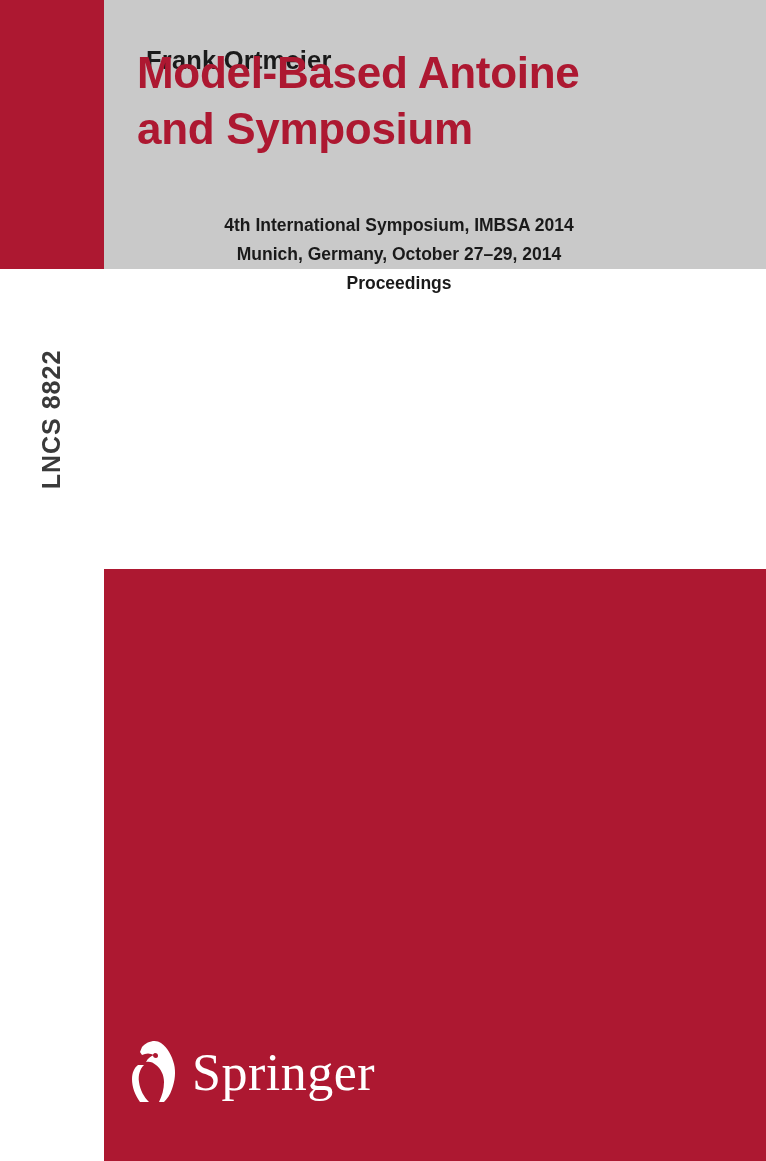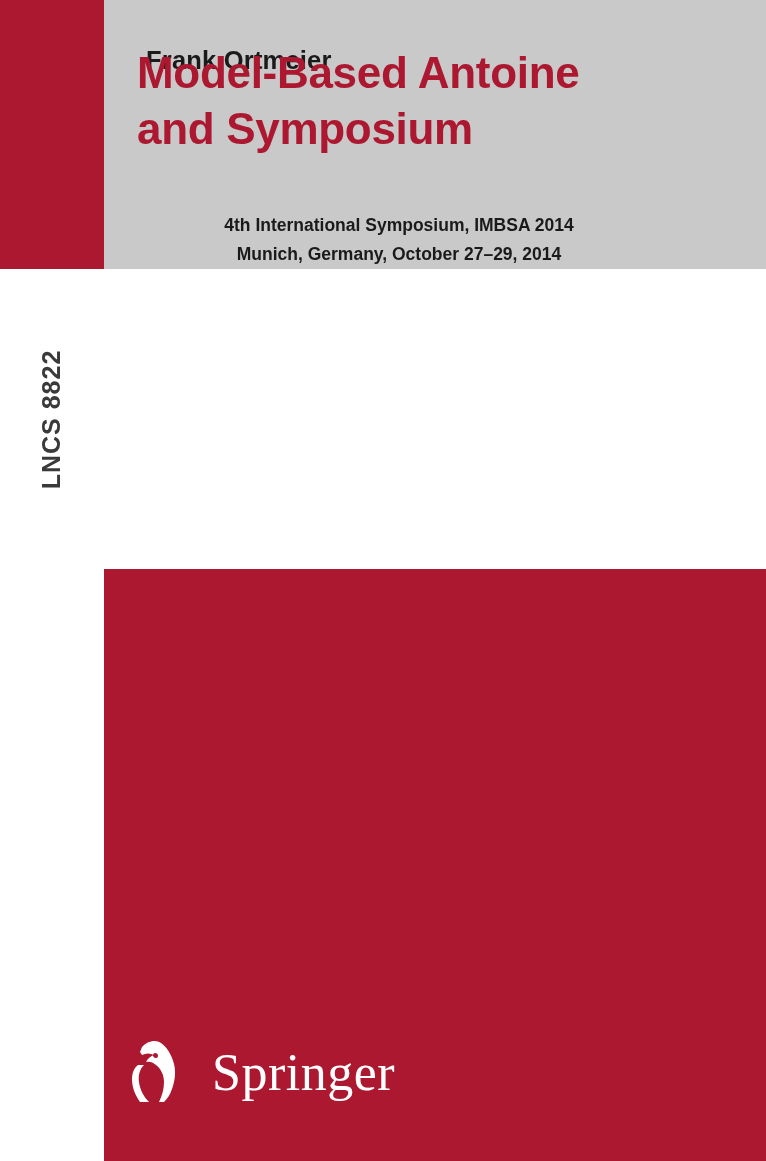--- a/index.html
+++ b/index.html
@@ -127,21 +127,21 @@
   .subtitle .proc {
     font-weight: bold;
   }
   
   .springer {
     position: absolute;
     left: 128px;
     bottom: 56px;
     display: flex;
     align-items: center;
-    gap: 24px;
+    gap: 4px;
   }
   .springer-word {
     font-family: "Liberation Serif", serif;
     font-size: 52px;
     color: #ffffff;
     letter-spacing: 0.5px;
   }
   .knight {
     width: 60px;
     height: 66px;
@@ -168,20 +168,21 @@
   </div>
 
   <div class="title">
     <div>Model-Based Antoine</div>
     <div>and Symposium</div>
   </div>
 
   <div class="subtitle">
     <div>4th International Symposium, IMBSA 2014</div>
     <div>Munich, Germany, October 27–29, 2014</div>
+    <div class="proc">Proceedings</div>
   </div>
 
   <div class="springer">
     <span class="knight">
       <svg width="60" height="66" viewBox="0 0 60 66" xmlns="http://www.w3.org/2000/svg">
         <path fill="#ffffff" d="M14 8 C19 2 28 0 33 4 C40 9 44 17 46 25 C48 33 47 42 44 50 C42 56 39 60 36 63 L31 63 C34 57 36 50 36 43 C36 36 33 30 28 26 C25 23 21 22 18 23 C20 19 23 17 26 16 C22 14 18 14 14 16 L12 13 Z"></path>
         <path fill="#ad1831" d="M27 14 C29 14 30 15 30 17 C30 18 29 19 28 19 C26 19 25 18 25 16 C25 15 26 14 27 14 Z"></path>
         <path fill="#ffffff" d="M16 26 C12 30 10 36 11 43 C12 51 16 58 21 63 L12 63 C7 56 4 48 4 40 C4 34 6 29 10 26 Z"></path>
       </svg>
     </span>

